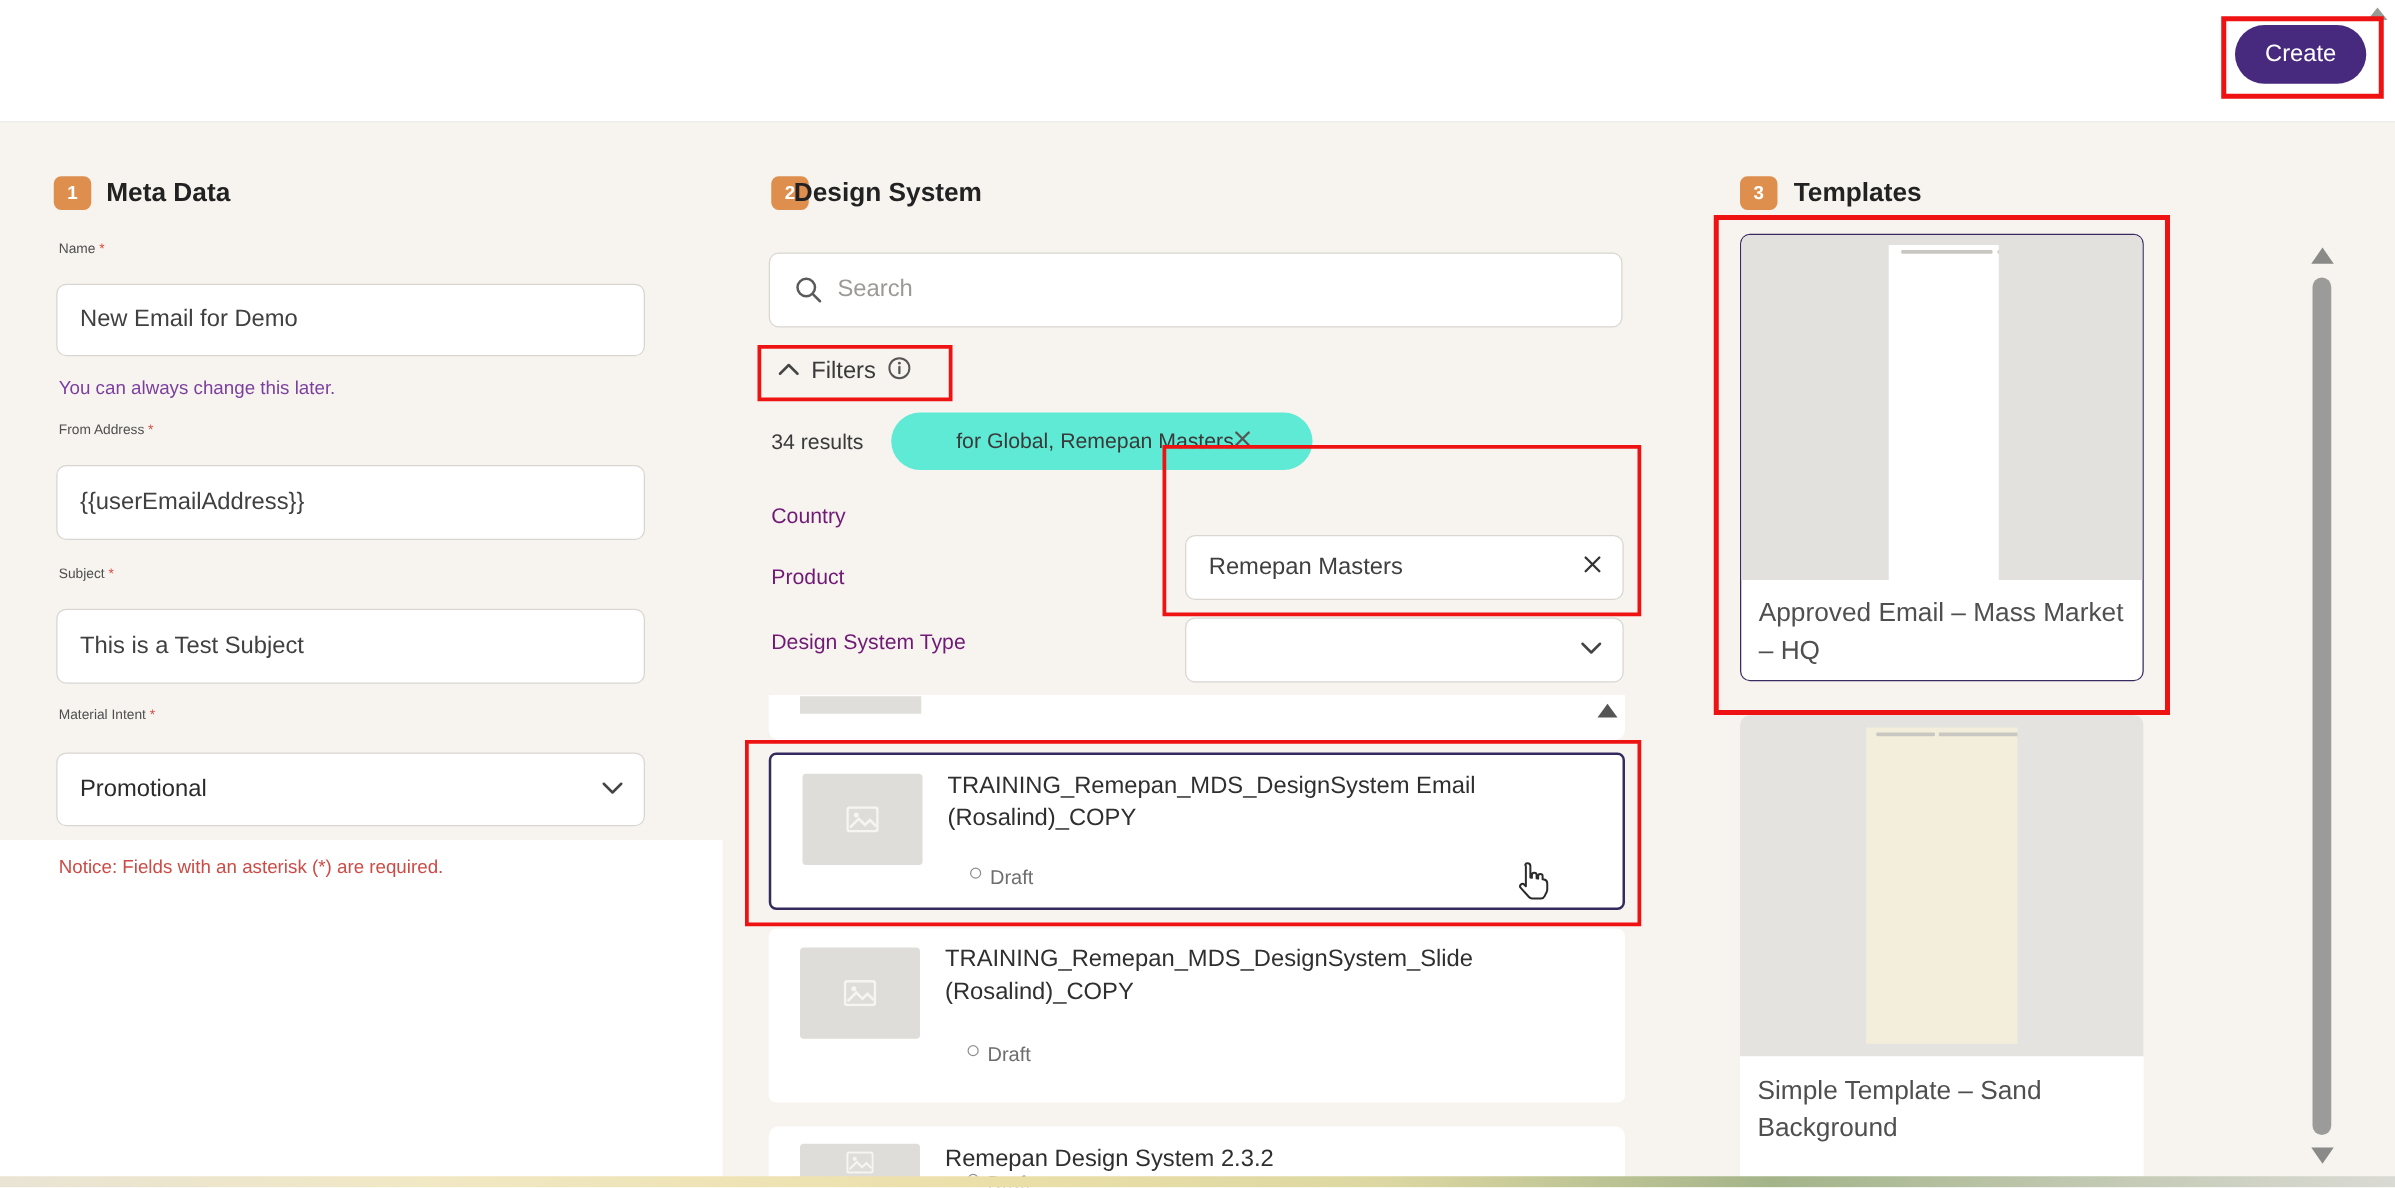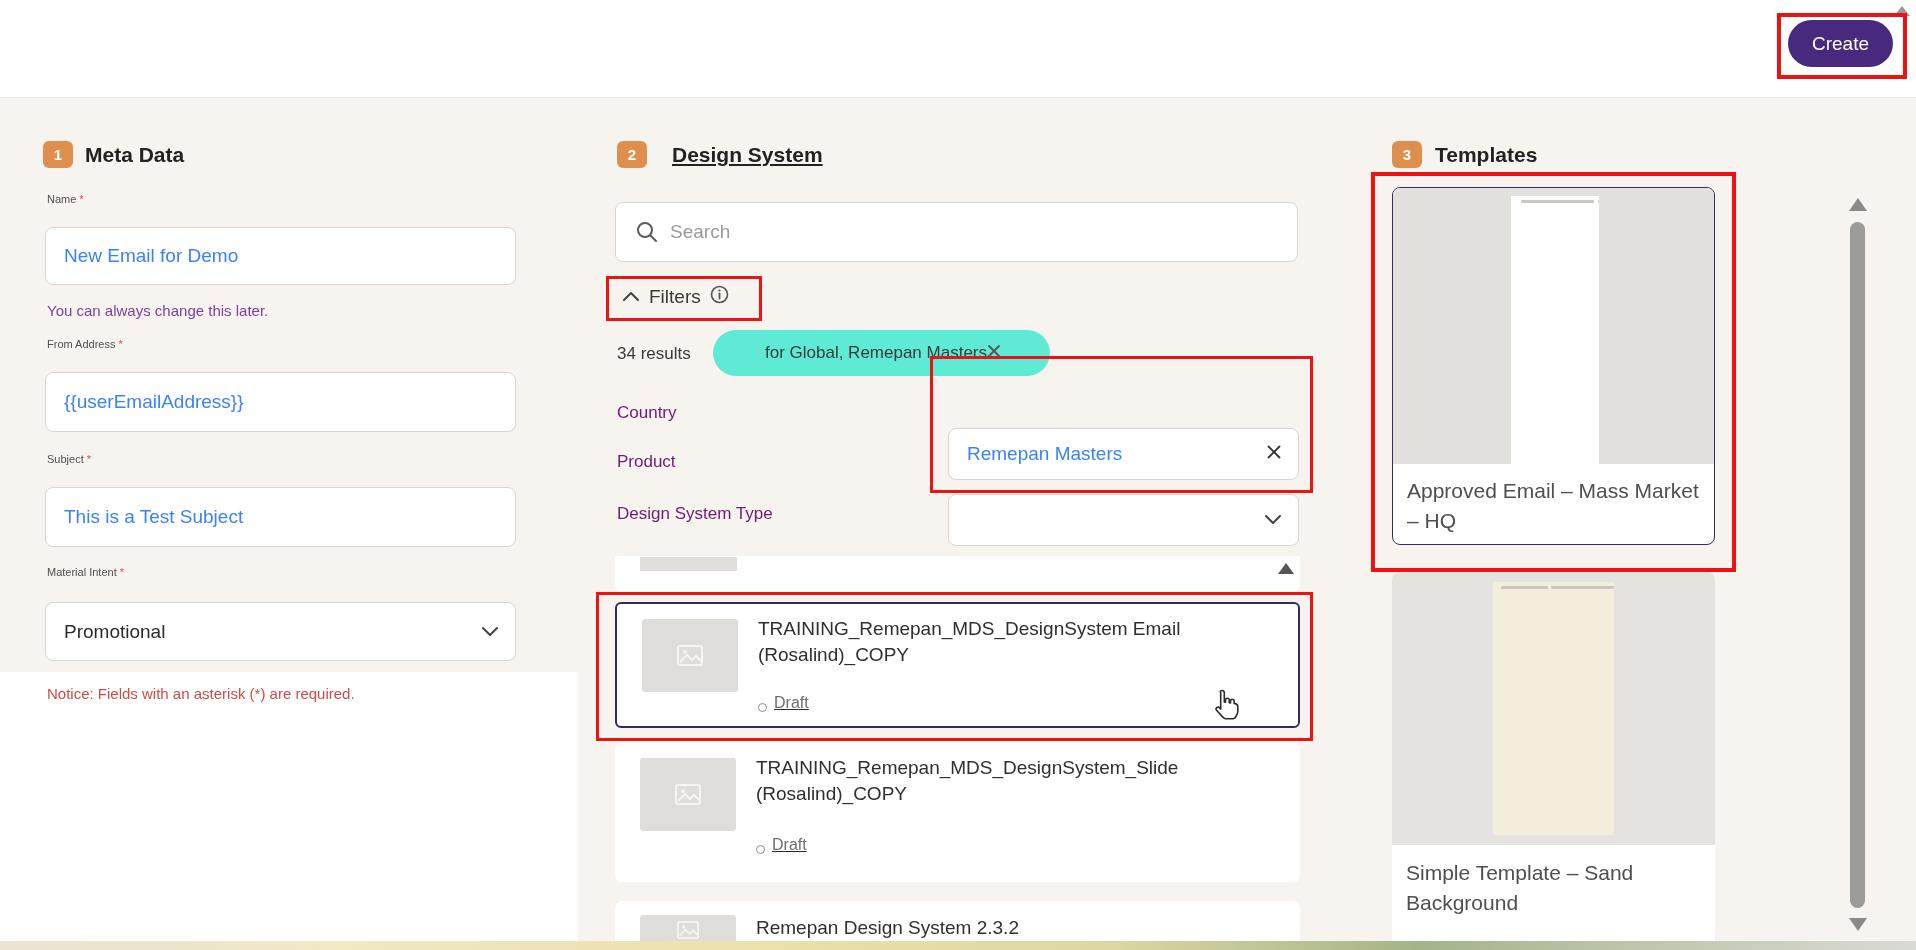--- a/index.html
+++ b/index.html
@@ -35,35 +35,35 @@
 
   
   .step-badge{width:30px;height:27px;border-radius:6px;background:#DE8F4E;color:#fff;
     font-size:15px;font-weight:600;display:flex;align-items:center;justify-content:center;}
   .sec-title{font-size:21px;font-weight:600;color:#222;}
   .fld-label{font-size:11px;color:#4F4F4F;}
   .req{color:#D94F43;margin-left:3px;}
   .tbox{background:#fff;border:1px solid #D9D6D1;border-radius:8px;box-sizing:border-box;
     display:flex;align-items:center;}
   .tbox input{border:none;outline:none;background:transparent;font-family:"Liberation Sans",sans-serif;
-    font-size:19px;color:#3b82f6;width:100%;padding:0 18px;}
+    font-size:19px;color:#404040;width:100%;padding:0 18px;}
   .selval{font-size:19px;color:#2B2B2B;padding-left:18px;}
   .icon-right{position:absolute;right:16px;top:50%;transform:translateY(-50%);}
 
   
   .b1{left:43px;top:141px;} .t1{left:85px;top:143px;}
   .lab-name{left:47px;top:193px;} .in-name{left:45px;top:227px;width:471px;height:58px;}
   .helper{left:47px;top:302px;font-size:15px;color:#7B3F9E;}
   .lab-from{left:47px;top:338px;} .in-from{left:45px;top:372px;width:471px;height:60px;}
   .lab-subj{left:47px;top:453px;} .in-subj{left:45px;top:487px;width:471px;height:60px;}
   .lab-int{left:47px;top:566px;} .in-int{left:45px;top:602px;width:471px;height:59px;cursor:pointer;}
   .notice{left:47px;top:685px;font-size:15px;color:#CC4B45;}
 
   
-  .b2{left:617px;top:141px;} .t2{left:672px;top:143px;text-decoration:underline;}
+  .b2{left:617px;top:141px;} .t2{left:635px;top:143px;}
   .search-box{left:615px;top:202px;width:683px;height:60px;}
   .search-box input{padding-left:54px;color:#2B2B2B;}
   .search-box input::placeholder{color:#9C9A97;}
   .search-ic{position:absolute;left:20px;top:18px;}
   .filters-row{left:622px;top:285px;display:flex;align-items:center;gap:9px;cursor:pointer;}
   .filters-lb{font-size:19px;color:#3A3A3A;}
   .results{left:617px;top:344px;font-size:17px;color:#3A3A3A;}
   .chip{left:713px;top:330px;width:337px;height:46px;background:#5eead4;border-radius:23px;
     display:flex;align-items:center;justify-content:center;padding:0 20px 0 23px;box-sizing:border-box;}
   .chip-txt{font-size:17px;color:#3A3A3A;}
@@ -79,21 +79,21 @@
 
   .ds-item{width:685px;background:#fff;border-radius:6px;box-sizing:border-box;cursor:pointer;}
   .item1{left:615px;top:602px;height:126px;border:2px solid #342A5E;}
   .item2{left:615px;top:743px;height:139px;}
   .item3{left:615px;top:901px;height:55px;border-radius:8px;}
   .thumb{position:absolute;left:25px;top:15px;width:96px;height:73px;background:#DFDDD9;border-radius:3px;
     display:flex;align-items:center;justify-content:center;}
   .item3 .thumb{height:30px;top:14px;}
   .ds-title{position:absolute;left:141px;top:12px;width:540px;font-size:19px;line-height:26px;color:#2F2F2F;}
   .item3 .ds-title{top:14px;}
-  .status{position:absolute;left:141px;display:flex;align-items:flex-end;gap:7px;text-decoration:underline;}
+  .status{position:absolute;left:159px;display:flex;align-items:flex-start;gap:7px;}
   .item1 .status{top:90px;} .item2 .status{top:93px;} .item3 .status{top:38px;}
   .circ{width:9px;height:9px;border:1.5px solid #8f8f8f;border-radius:50%;box-sizing:border-box;}
   .status-txt{font-size:16px;color:#6E6E6E;}
 
   
   .b3{left:1392px;top:141px;} .t3{left:1435px;top:143px;}
   .tpl-card{width:323px;background:#fff;border-radius:8px;box-sizing:border-box;cursor:pointer;overflow:hidden;}
   .card1{left:1392px;top:187px;height:358px;border:1.5px solid #3A2A60;}
   .card2{left:1392px;top:572px;height:378px;}
   .tpl-thumb{position:absolute;left:0;top:0;width:100%;background:#E3E1DD;}

